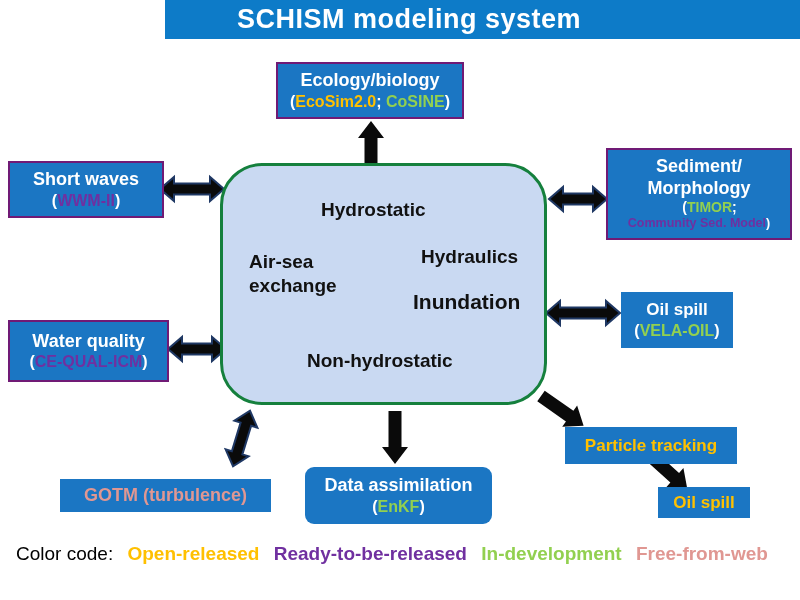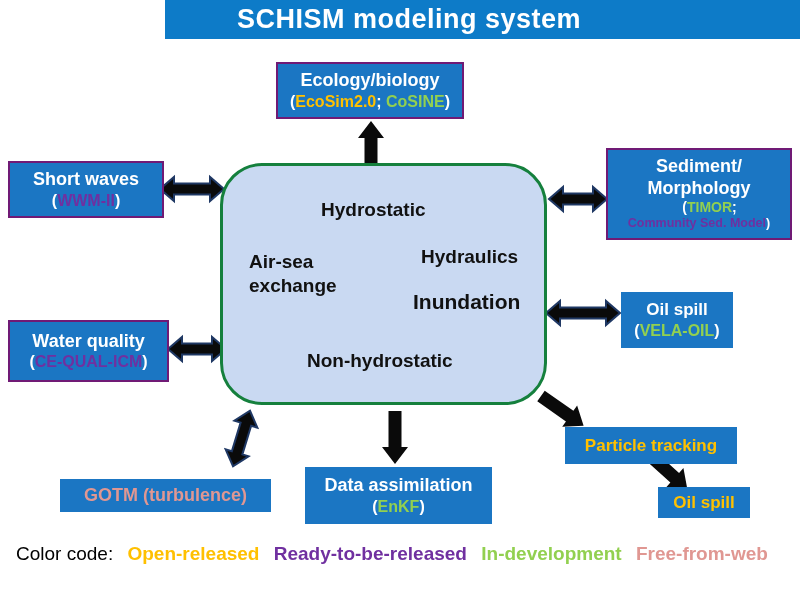--- a/index.html
+++ b/index.html
@@ -123,21 +123,21 @@
   </div>
 
   <div class="mbox box-particle" style="background: rgb(27, 118, 195);">
     <div class="t1s" style="color: rgb(255, 192, 0);">Particle tracking</div>
   </div>
 
   <div class="mbox box-oilspill2" style="background: rgb(27, 118, 195);">
     <div class="t1s" style="color: rgb(255, 192, 0);">Oil spill</div>
   </div>
 
-  <div class="mbox box-dataassim" style="background: rgb(27, 118, 195);">
+  <div class="mbox box-dataassim" style="background: rgb(27, 118, 195); border-radius: 9px;">
     <div class="t1">Data assimilation</div>
     <div class="sub">
       <span style="color: rgb(255, 255, 255);">(</span><span style="color: rgb(146, 208, 80);">EnKF</span><span style="color: rgb(255, 255, 255);">)</span>
     </div>
   </div>
 
   <div class="mbox box-gotm" style="background: rgb(27, 118, 195);">
     <div class="t1" style="color: rgb(224, 151, 146);">GOTM (turbulence)</div>
   </div>
 

